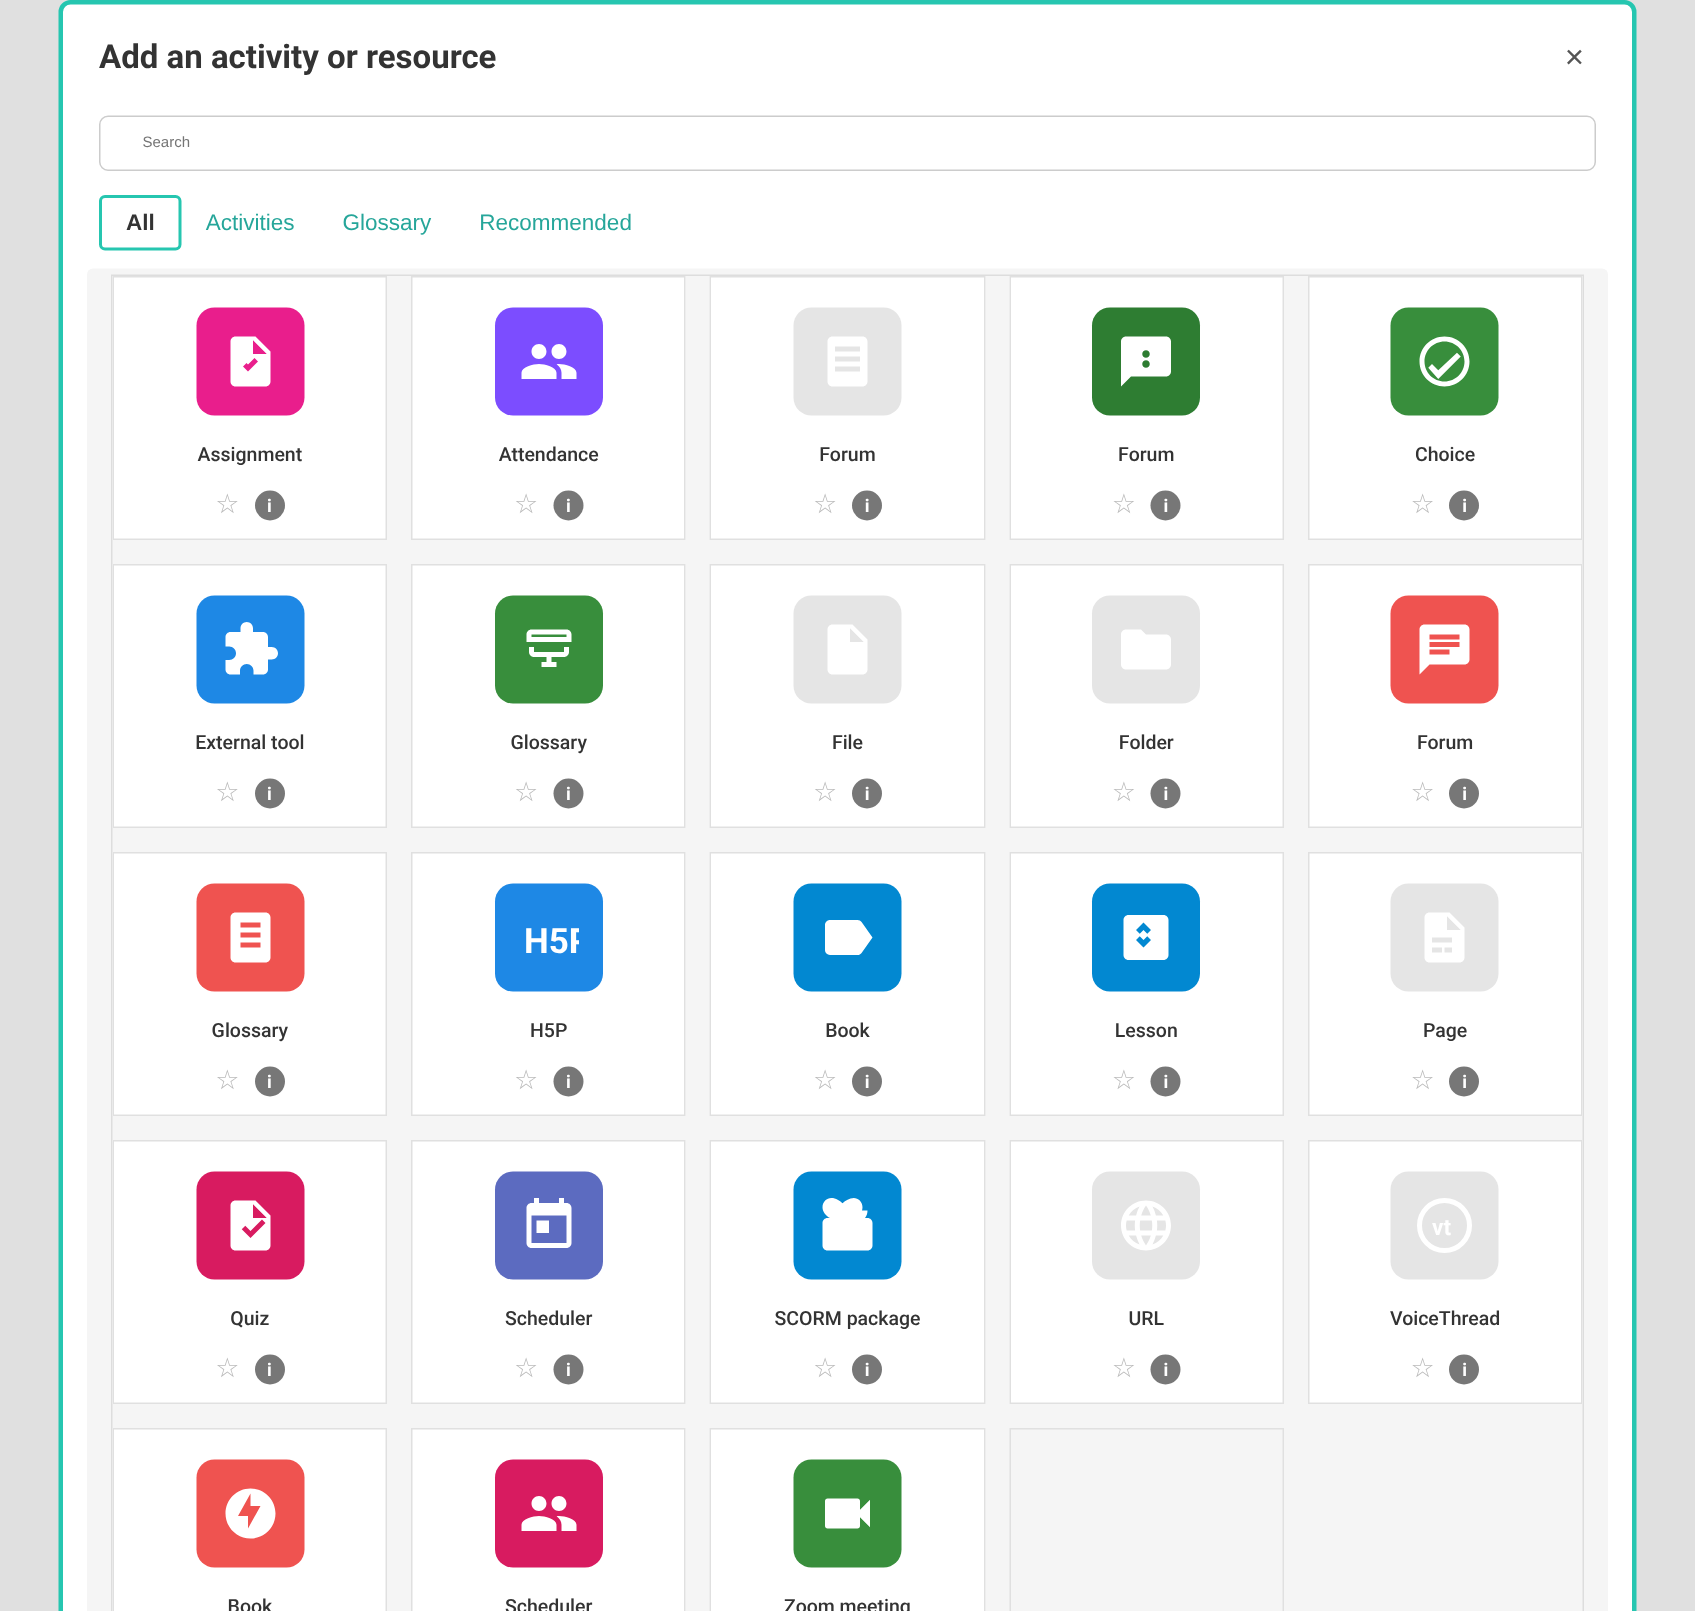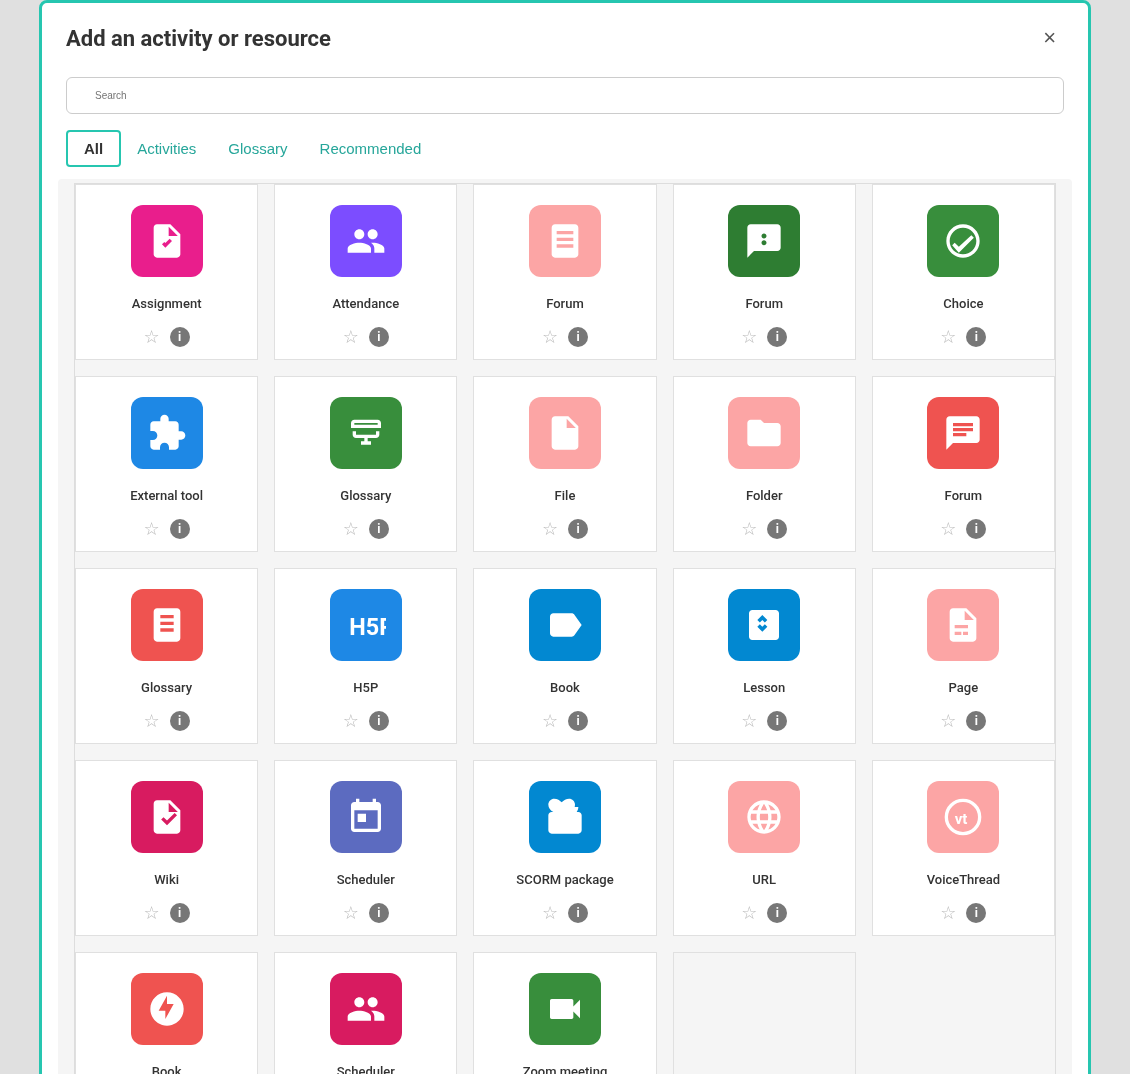--- a/index.html
+++ b/index.html
@@ -140,21 +140,21 @@
       font-size: 12px;
       font-weight: 700;
       display: flex;
       align-items: center;
       justify-content: center;
       cursor: pointer;
     }
     
     .bg-pink { background: #e91e8c; }
     .bg-purple { background: #7c4dff; }
-    .bg-blue { background: #fca5a5; text-align: right; }
+    .bg-blue { background: #e5e5e5; text-align: right; }
     .bg-green { background: #2e7d32; }
     .bg-green2 { background: #388e3c; }
     .bg-lightblue { background: #1e88e5; }
     .bg-orange { background: #ef5350; }
     .bg-indigo { background: #5c6bc0; }
     .bg-cyan { background: #0288d1; }
     .bg-magenta { background: #d81b60; }
   </style>
 </head>
 <body>
@@ -373,21 +373,21 @@
           <div class="info-icon">i</div>
         </div>
       </div>
 
       <div class="grid-cell">
         <div class="icon-box bg-magenta">
           <svg viewBox="0 0 24 24">
               <path d="M14 2H6c-1.1 0-2 .9-2 2v16c0 1.1.9 2 2 2h12c1.1 0 2-.9 2-2V8l-6-6zm-2 15l-3.5-3.5 1.41-1.41L12 14.17l4.59-4.58L18 11l-6 6zm1-8V3.5L18.5 9H13z"></path>
             </svg>
         </div>
-        <span class="item-label">Wiki</span>
+        <span class="item-label">Quiz</span>
         <div class="item-actions">
           <span class="star-icon">☆</span>
           <div class="info-icon">i</div>
         </div>
       </div>
 
       <div class="grid-cell">
         <div class="icon-box bg-indigo">
           <svg viewBox="0 0 24 24">
               <path d="M19 3h-1V1h-2v2H8V1H6v2H5c-1.11 0-2 .9-2 2v14c0 1.1.89 2 2 2h14c1.1 0 2-.9 2-2V5c0-1.1-.9-2-2-2zm0 16H5V8h14v11zM7 10h5v5H7v-5z"></path>

